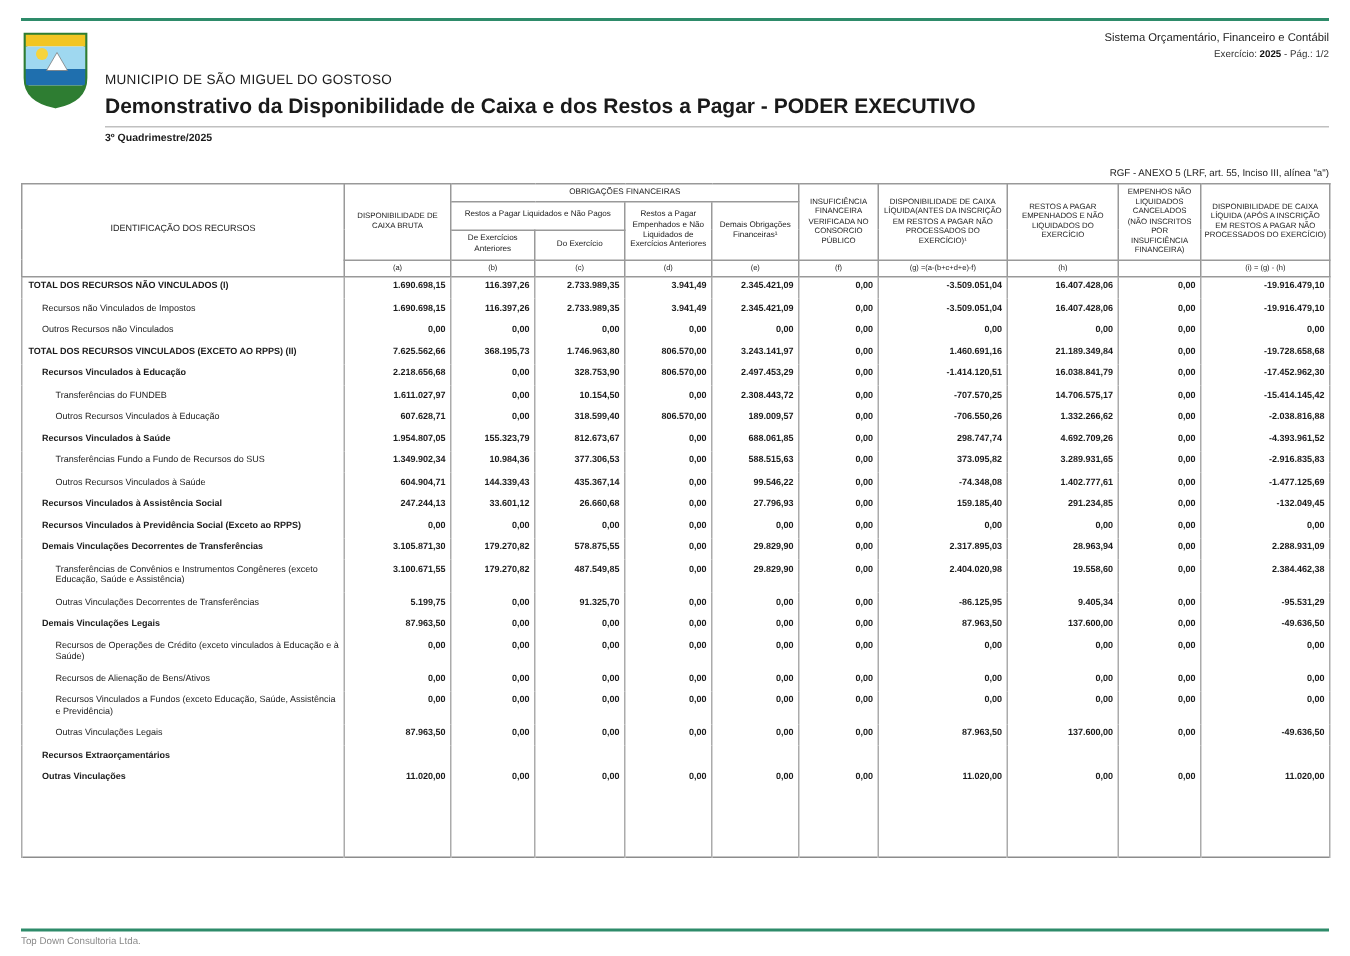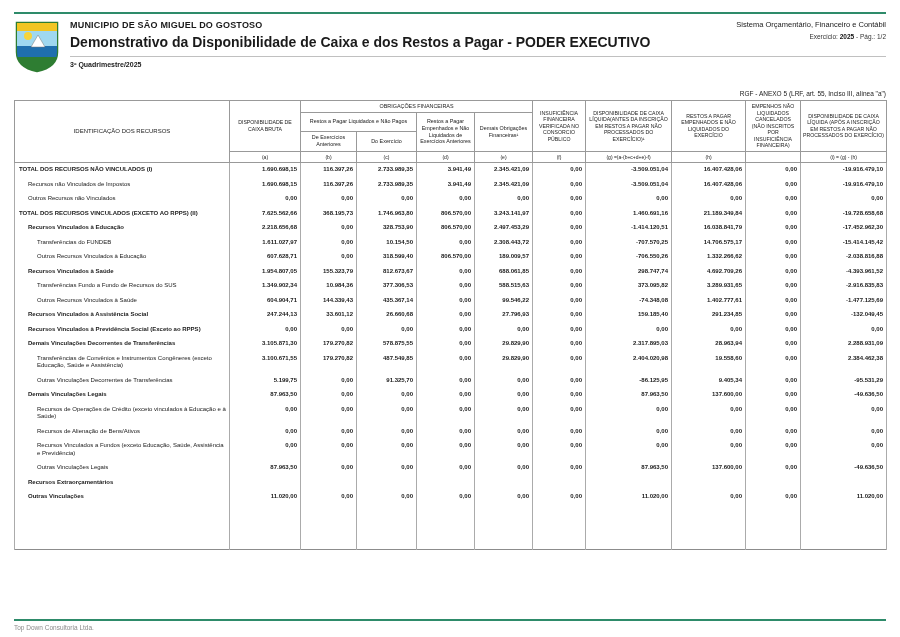--- a/index.html
+++ b/index.html
@@ -12,21 +12,21 @@
     position:relative; width:900px; height:637px;
     padding:12px 14px; box-sizing:border-box; background:#fff; overflow:hidden;
   }
   .rule { height:2px; background:var(--accent); }
   .top-rule { margin-bottom:6px; }
 
   .report-header { display:flex; gap:10px; align-items:flex-start; }
   .logo { width:46px; height:54px; flex:0 0 auto; }
   .header-main { flex:1; min-width:0; }
   .header-row { display:flex; justify-content:space-between; align-items:flex-start; }
-  .muni { font-size:9px; font-weight:bold; letter-spacing:0.2px; }
+  .muni { font-size:9px; font-weight:normal; letter-spacing:0.2px;margin-top:28px; }
   .report-title { font-size:14px; font-weight:bold; margin-top:4px; }
   .sys-name { font-size:7.5px; text-align:right; }
   .exercise-line { font-size:6.5px; text-align:right; margin-top:4px; color:#333; }
   .exercise-line b { color:#111; }
   .title-divider { height:1px; background:#c0c0c0; margin:6px 0 4px; }
   .period { font-size:7px; font-weight:bold; }
 
   .annex { text-align:right; font-size:6.5px; margin:16px 0 3px; }
 
   table.report {

